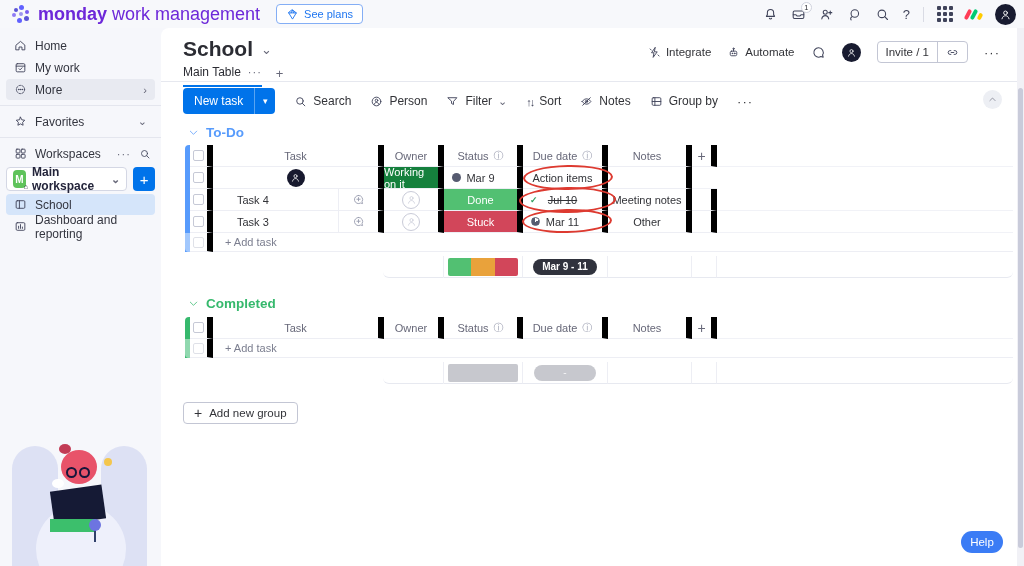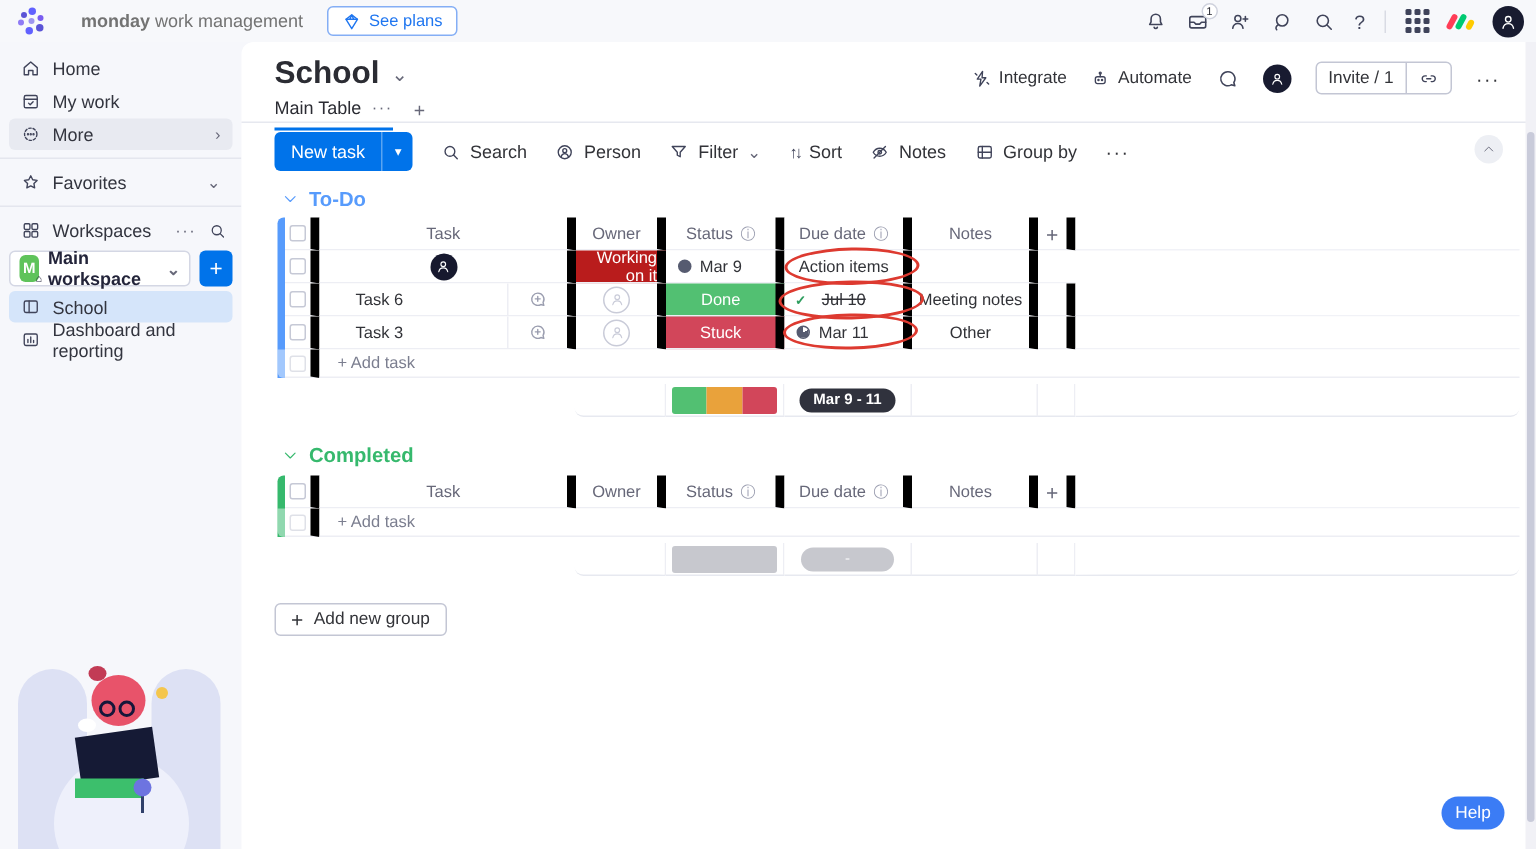--- a/index.html
+++ b/index.html
@@ -7,21 +7,21 @@
   body { font-family:"Liberation Sans", sans-serif; color:#323338; }
   .page { position:relative; width:1024px; height:566px; background:#f6f7fb; overflow:hidden; }
   svg.ic { width:15px; height:15px; fill:none; stroke:#40445a; stroke-width:1.7; stroke-linecap:round; stroke-linejoin:round; flex:0 0 auto; }
   svg.ic.sm { width:13px; height:13px; }
   svg.ic.gray { stroke:#9a9daf; }
 
   
   .topbar { position:absolute; left:0; top:0; width:1024px; height:28px; background:#f7f8fb; display:flex; align-items:center; }
   .logo-dots { position:relative; width:18px; height:18px; margin-left:12px; }
   .logo-dots i { position:absolute; border-radius:50%; }
-  .brand { margin-left:24px; font-size:12px; color:#737373; }
+  .brand { margin-left:8px; font-size:18px; color:#6d28d9; }
   .brand b { font-weight:700; }
   .seeplans { margin-left:16px; height:20px; padding:0 9px; border:1px solid #84aef5; border-radius:4px; background:#fff; color:#1f76f0; font-size:11px; display:flex; align-items:center; gap:5px; cursor:pointer; }
   .top-right { position:absolute; right:8px; top:0; height:28px; display:flex; align-items:center; gap:13px; }
   .tb-ic { position:relative; display:flex; align-items:center; cursor:pointer; }
   .badge1 { position:absolute; top:-5px; right:-6px; min-width:11px; height:11px; border-radius:6px; background:#fff; border:1px solid #cfd2dd; font-size:7.5px; color:#2b2c33; display:flex; align-items:center; justify-content:center; padding:0 2px; }
   .q-glyph { font-size:13px; color:#40445a; }
   .vdiv { width:1px; height:15px; background:#d9dbe4; }
   .grid9 { display:grid; grid-template-columns:repeat(3,4px); grid-gap:2px; }
   .grid9 i { width:4px; height:4px; background:#3f435a; border-radius:1px; }
   .mmark { display:flex; gap:2px; align-items:flex-end; }
@@ -464,38 +464,38 @@
             <span class="cb"></span>
           </div>
         <div class="cell">
             <span class="owner-av owner-filled">
               <svg class="ic sm" style="width:11px;height:11px;stroke:#fff" viewBox="0 0 24 24">
                 <circle cx="12" cy="9" r="3.4"></circle>
                 <path d="M5.5 20c.8-4 3.7-5.7 6.5-5.7s5.7 1.7 6.5 5.7"></path>
               </svg>
             </span>
           </div>
-        <div class="cell statusc" style="background: #b91c1c; text-align: right;">Working on it</div>
+        <div class="cell statusc" style="background: #15803d;">Working on it</div>
         <div class="cell duec">
             <span class="due-ic due-dot"></span>
             <span>Mar 9</span>
           </div>
         <div class="cell">
             <span>Action items</span>
           </div>
         <div class="cell"></div>
         <div class="cell filler"></div>
       </div>
 
       <div class="tgrid">
         <div class="cell">
             <span class="cb"></span>
           </div>
         <div class="cell taskc">
-            <span>Task 6</span>
+            <span>Task 4</span>
           <span class="chatzone">
               <svg class="ic sm gray" viewBox="0 0 24 24">
                 <path d="M12 4.5a7.5 7.5 0 1 0 3.8 14l3.7 1-1-3.5A7.5 7.5 0 0 0 12 4.5Z"></path>
                 <path d="M12 8.5v6M9 11.5h6"></path>
               </svg>
             </span>
         </div>
         <div class="cell">
             <span class="owner-av owner-empty">
               <svg class="ic sm" style="width:11px;height:11px;stroke:#c9cbd8" viewBox="0 0 24 24">

